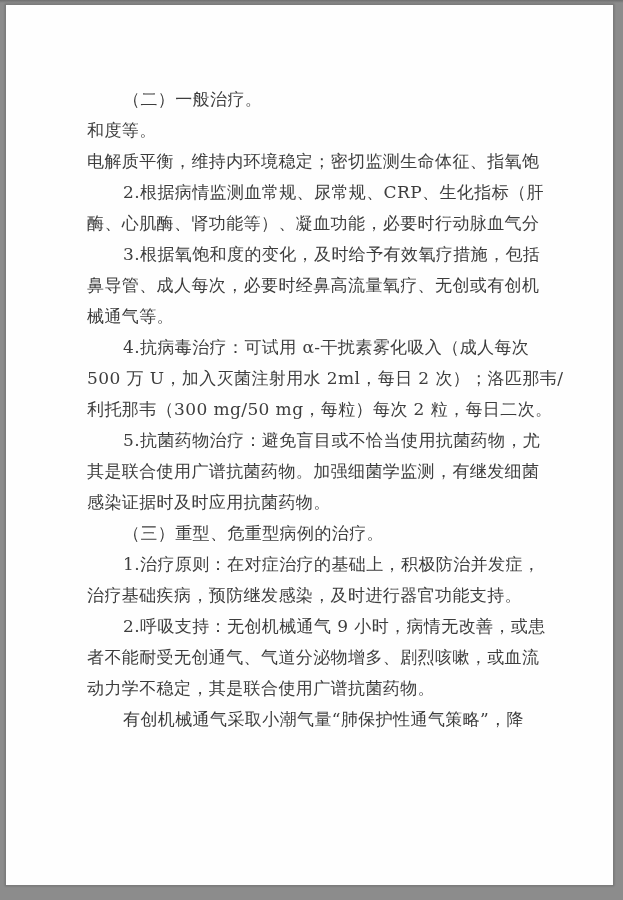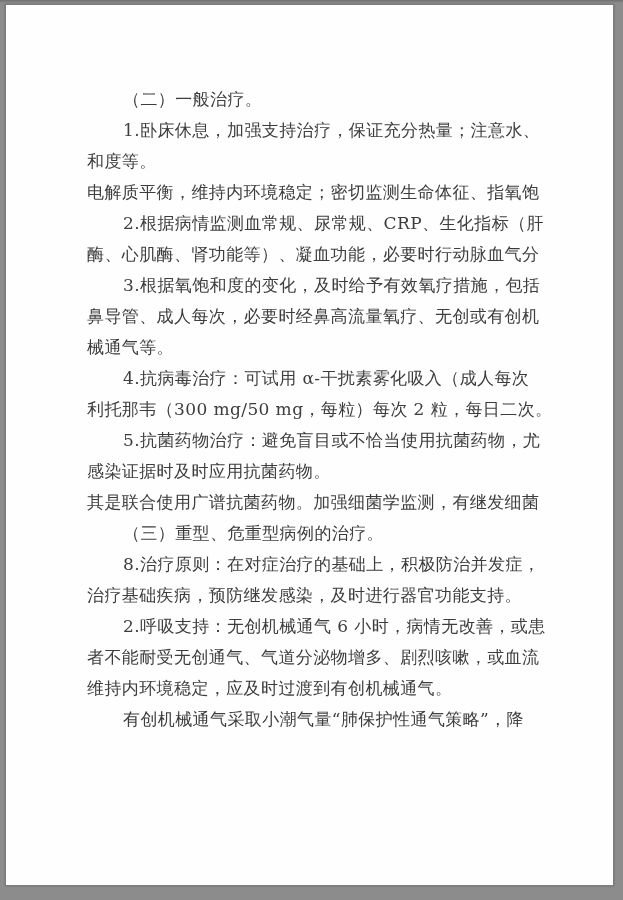--- a/index.html
+++ b/index.html
@@ -48,35 +48,35 @@
   }
 </style>
 </head>
 <body>
 
 <div class="scan-frame">
   <div class="page">
     <div class="text-block">
 
     <div class="line indent">（二）一般治疗。</div>
-        <div class="line indent">1.卧床休息，加强支持治疗，保证充分热量；注意水、</div>
         <div class="line">和度等。</div>
         <div class="line">电解质平衡，维持内环境稳定；密切监测生命体征、指氧饱</div>
         <div class="line indent">2.根据病情监测血常规、尿常规、CRP、生化指标（肝</div>
         <div class="line">酶、心肌酶、肾功能等）、凝血功能，必要时行动脉血气分</div>
         <div class="line indent">3.根据氧饱和度的变化，及时给予有效氧疗措施，包括</div>
         <div class="line">鼻导管、成人每次，必要时经鼻高流量氧疗、无创或有创机</div>
         <div class="line">械通气等。</div>
         <div class="line indent">4.抗病毒治疗：可试用 α-干扰素雾化吸入（成人每次</div>
+        <div class="line">500 万 U，加入灭菌注射用水 2ml，每日 2 次）；洛匹那韦/</div>
         <div class="line">利托那韦（300 mg/50 mg，每粒）每次 2 粒，每日二次。</div>
         <div class="line indent">5.抗菌药物治疗：避免盲目或不恰当使用抗菌药物，尤</div>
+        <div class="line">其是联合使用广谱抗菌药物。加强细菌学监测，有继发细菌</div>
         <div class="line">感染证据时及时应用抗菌药物。</div>
-        <div class="line">其是联合使用广谱抗菌药物。加强细菌学监测，有继发细菌</div>
         <div class="line indent">（三）重型、危重型病例的治疗。</div>
-        <div class="line indent">8.治疗原则：在对症治疗的基础上，积极防治并发症，</div>
+        <div class="line indent">1.治疗原则：在对症治疗的基础上，积极防治并发症，</div>
         <div class="line">治疗基础疾病，预防继发感染，及时进行器官功能支持。</div>
-        <div class="line indent">2.呼吸支持：无创机械通气 6 小时，病情无改善，或患</div>
+        <div class="line indent">2.呼吸支持：无创机械通气 9 小时，病情无改善，或患</div>
         <div class="line">者不能耐受无创通气、气道分泌物增多、剧烈咳嗽，或血流</div>
-        <div class="line">维持内环境稳定，应及时过渡到有创机械通气。</div>
+        <div class="line">动力学不稳定，其是联合使用广谱抗菌药物。</div>
         <div class="line indent">有创机械通气采取小潮气量“肺保护性通气策略”，降</div>
       </div>
   </div>
 </div>
 
 </body></html>

